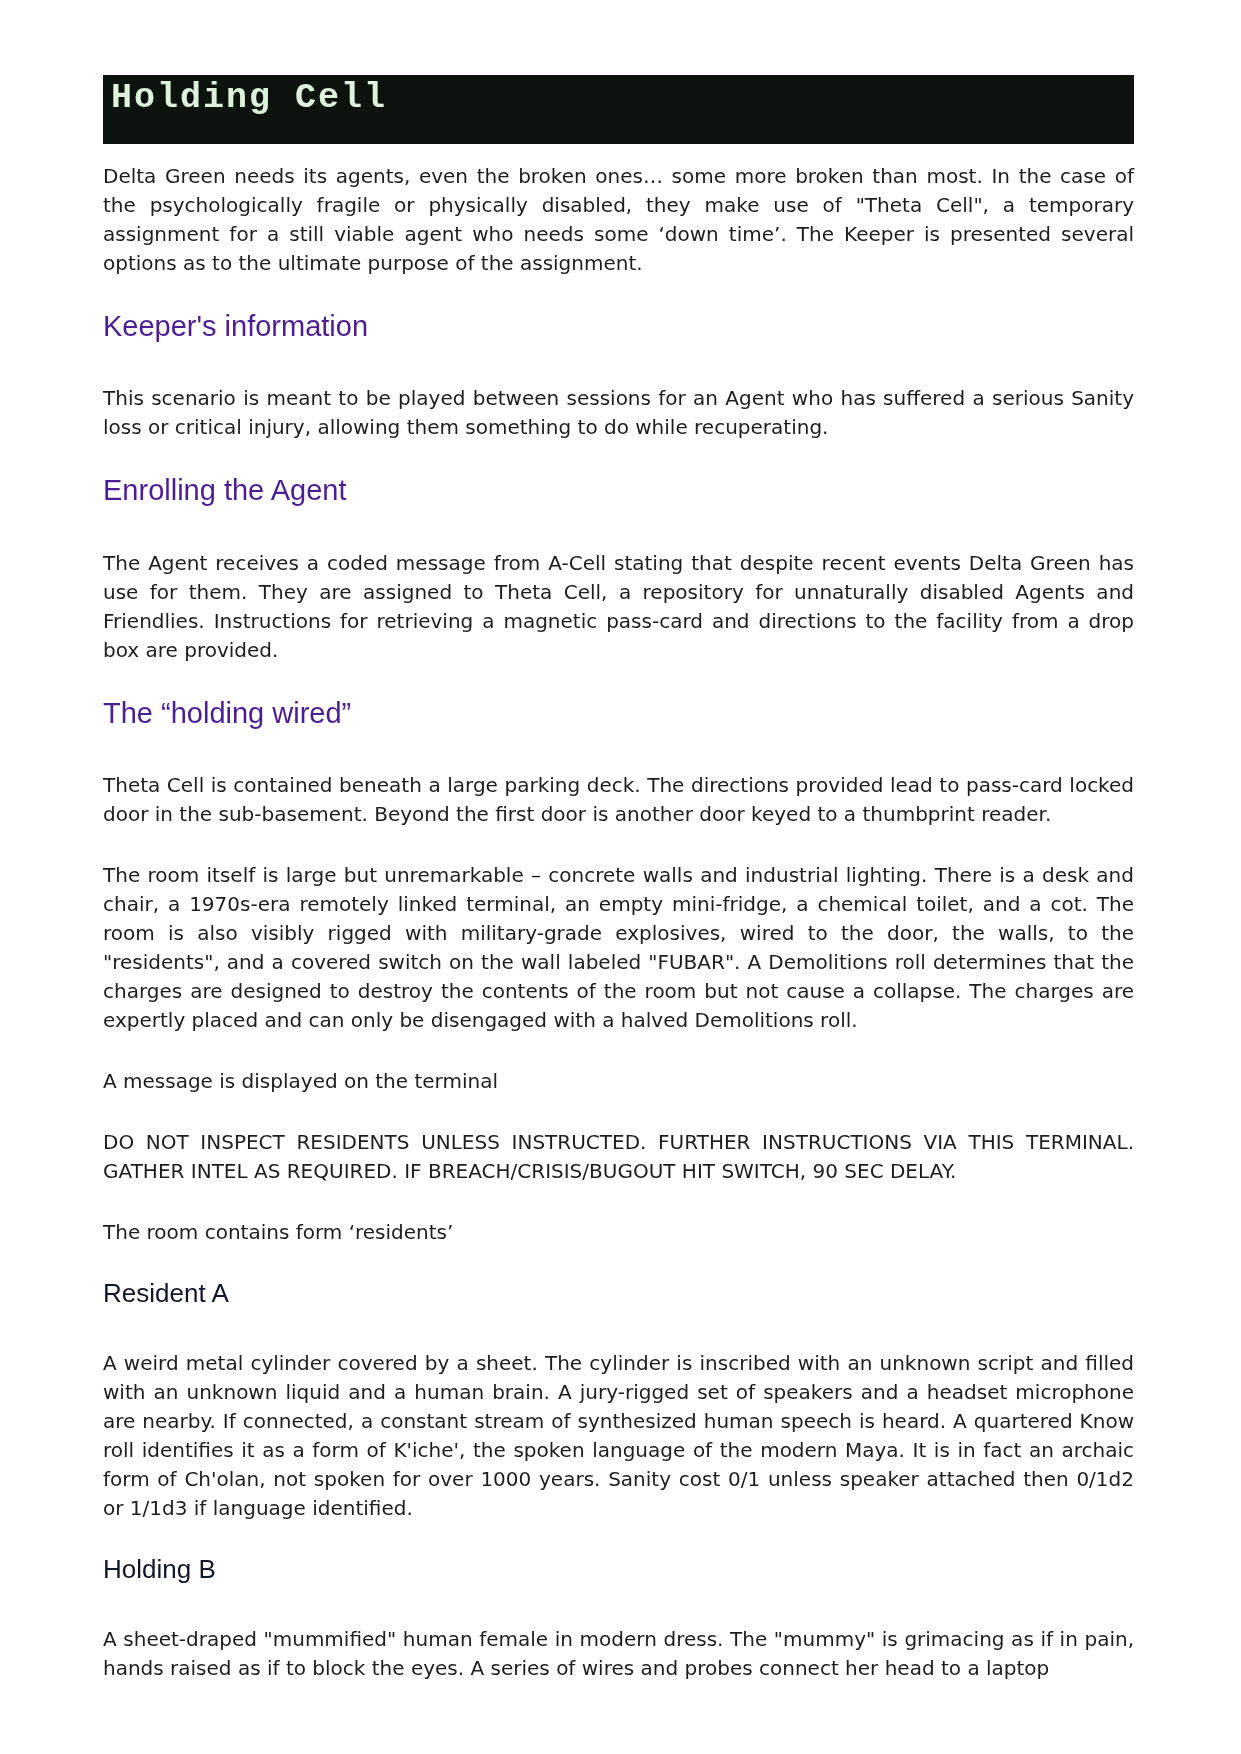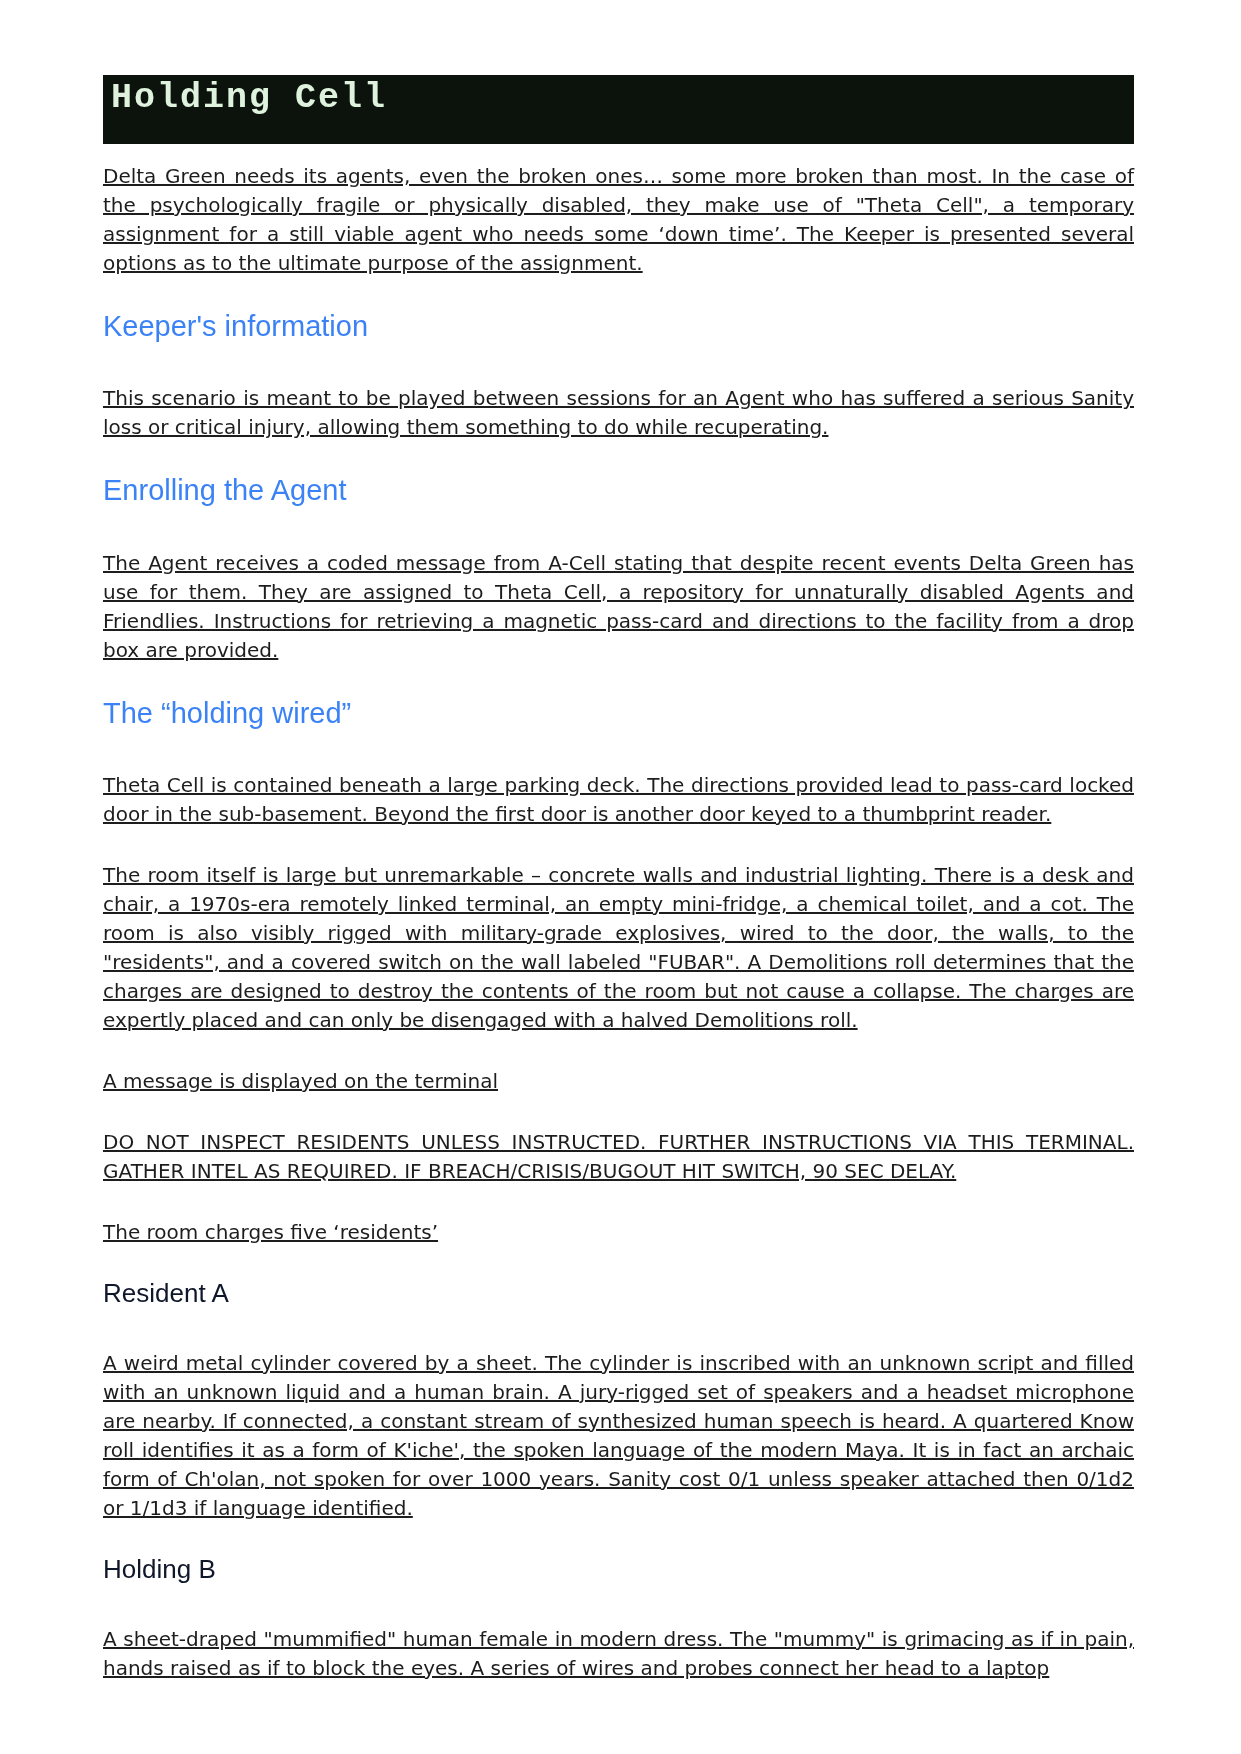--- a/index.html
+++ b/index.html
@@ -26,28 +26,27 @@
     line-height: 1.0;
     letter-spacing: 2px;
     padding: 6px 10px 28px 8px;
     margin: 0 0 18px 0;
   }
   p.body-text {
     font-size: 20px;
     line-height: 29px;
     text-align: justify;
     margin: 0 0 32px 0;
-    text-decoration: underline;
   }
   h2.section-heading {
     font-family: "Liberation Sans", sans-serif;
     font-weight: 400;
     font-size: 29px;
     line-height: 1.15;
-    color: #3b82f6;
+    color: #4c1d95;
     margin: 28px 0 41px 0;
   }
   h3.sub-heading {
     font-family: "Liberation Sans", sans-serif;
     font-weight: 400;
     font-size: 26px;
     line-height: 1.15;
     color: #0f172a;
     margin: 24px 0 40px 0;
   }
@@ -65,21 +64,21 @@
   <p class="body-text">This scenario is meant to be played between sessions for an Agent who has suffered a serious Sanity loss or critical injury, allowing them something to do while recuperating.</p>
 
   <h2 class="section-heading">Enrolling the Agent</h2>
   <p class="body-text">The Agent receives a coded message from A-Cell stating that despite recent events Delta Green has use for them. They are assigned to Theta Cell, a repository for unnaturally disabled Agents and Friendlies. Instructions for retrieving a magnetic pass-card and directions to the facility from a drop box are provided.</p>
 
   <h2 class="section-heading">The “holding wired”</h2>
   <p class="body-text">Theta Cell is contained beneath a large parking deck. The directions provided lead to pass-card locked door in the sub-basement. Beyond the first door is another door keyed to a thumbprint reader.</p>
   <p class="body-text">The room itself is large but unremarkable – concrete walls and industrial lighting. There is a desk and chair, a 1970s-era remotely linked terminal, an empty mini-fridge, a chemical toilet, and a cot. The room is also visibly rigged with military-grade explosives, wired to the door, the walls, to the "residents", and a covered switch on the wall labeled "FUBAR". A Demolitions roll determines that the charges are designed to destroy the contents of the room but not cause a collapse. The charges are expertly placed and can only be disengaged with a halved Demolitions roll.</p>
   <p class="body-text">A message is displayed on the terminal</p>
   <p class="body-text">DO NOT INSPECT RESIDENTS UNLESS INSTRUCTED. FURTHER INSTRUCTIONS VIA THIS TERMINAL. GATHER INTEL AS REQUIRED. IF BREACH/CRISIS/BUGOUT HIT SWITCH, 90 SEC DELAY.</p>
-  <p class="body-text">The room charges five ‘residents’</p>
+  <p class="body-text">The room contains form ‘residents’</p>
 
   <h3 class="sub-heading">Resident A</h3>
   <p class="body-text">A weird metal cylinder covered by a sheet. The cylinder is inscribed with an unknown script and filled with an unknown liquid and a human brain. A jury-rigged set of speakers and a headset microphone are nearby. If connected, a constant stream of synthesized human speech is heard. A quartered Know roll identifies it as a form of K'iche', the spoken language of the modern Maya. It is in fact an archaic form of Ch'olan, not spoken for over 1000 years. Sanity cost 0/1 unless speaker attached then 0/1d2 or 1/1d3 if language identified.</p>
 
   <h3 class="sub-heading">Holding B</h3>
   <p class="body-text">A sheet-draped "mummified" human female in modern dress. The "mummy" is grimacing as if in pain, hands raised as if to block the eyes. A series of wires and probes connect her head to a laptop</p>
 
 </div>
 
 </body></html>

